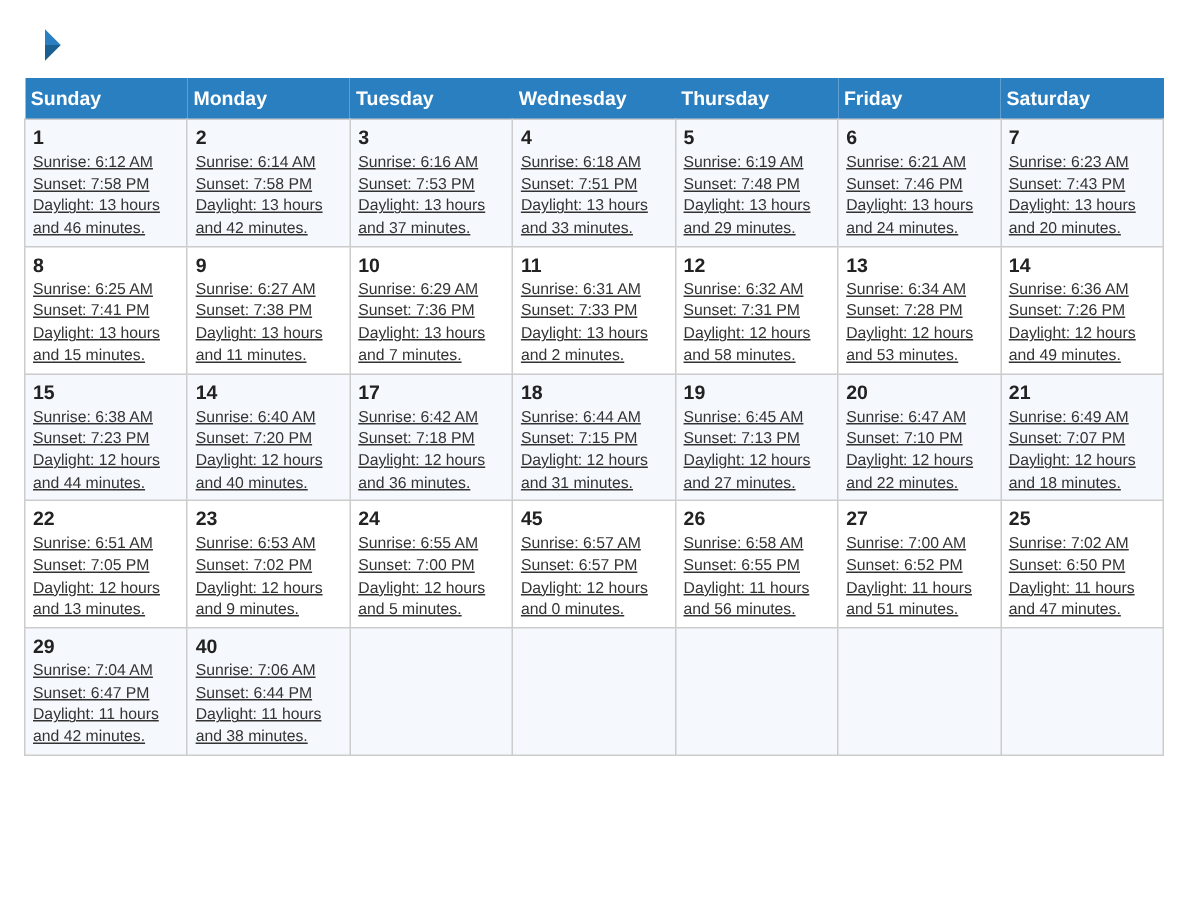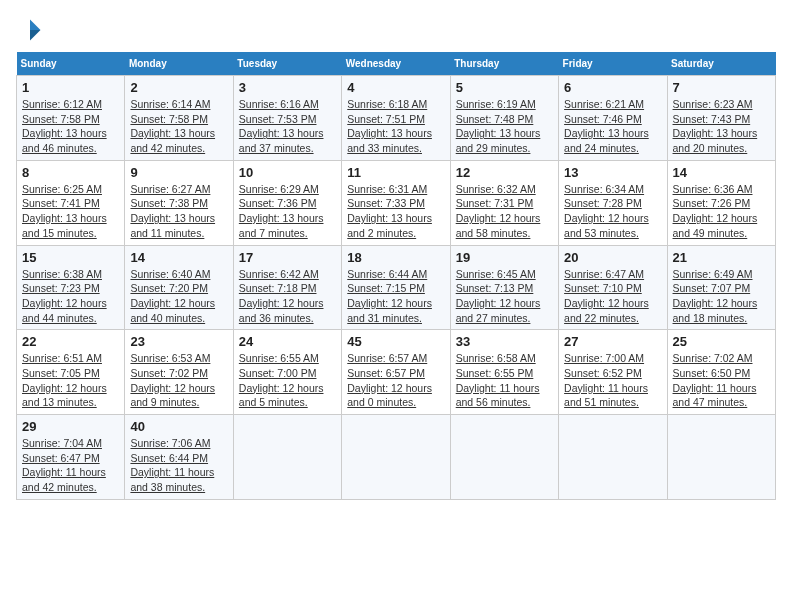--- a/index.html
+++ b/index.html
@@ -49,21 +49,21 @@
     table {
       width: 100%;
       border-collapse: collapse;
       font-size: 11px;
     }
     thead tr th {
       background-color: #2a7fc1;
       color: #fff;
       padding: 6px 4px;
       text-align: left;
-      font-size: 10px;
+      font-size: 13px;
       font-weight: bold;
     }
     tbody tr td {
       border: 1px solid #ccc;
       padding: 4px 5px;
       vertical-align: top;
       width: calc(100% / 7);
       min-height: 80px;
       height: 80px;
     }
@@ -324,21 +324,21 @@
       </td>
         <td>
         <span class="day-number">45</span>
         <div class="day-info">
           Sunrise: 6:57 AM<br>
           Sunset: 6:57 PM<br>
           Daylight: 12 hours and 0 minutes.
         </div>
       </td>
         <td>
-        <span class="day-number">33</span>
+        <span class="day-number">26</span>
         <div class="day-info">
           Sunrise: 6:58 AM<br>
           Sunset: 6:55 PM<br>
           Daylight: 11 hours and 56 minutes.
         </div>
       </td>
         <td>
         <span class="day-number">27</span>
         <div class="day-info">
           Sunrise: 7:00 AM<br>

